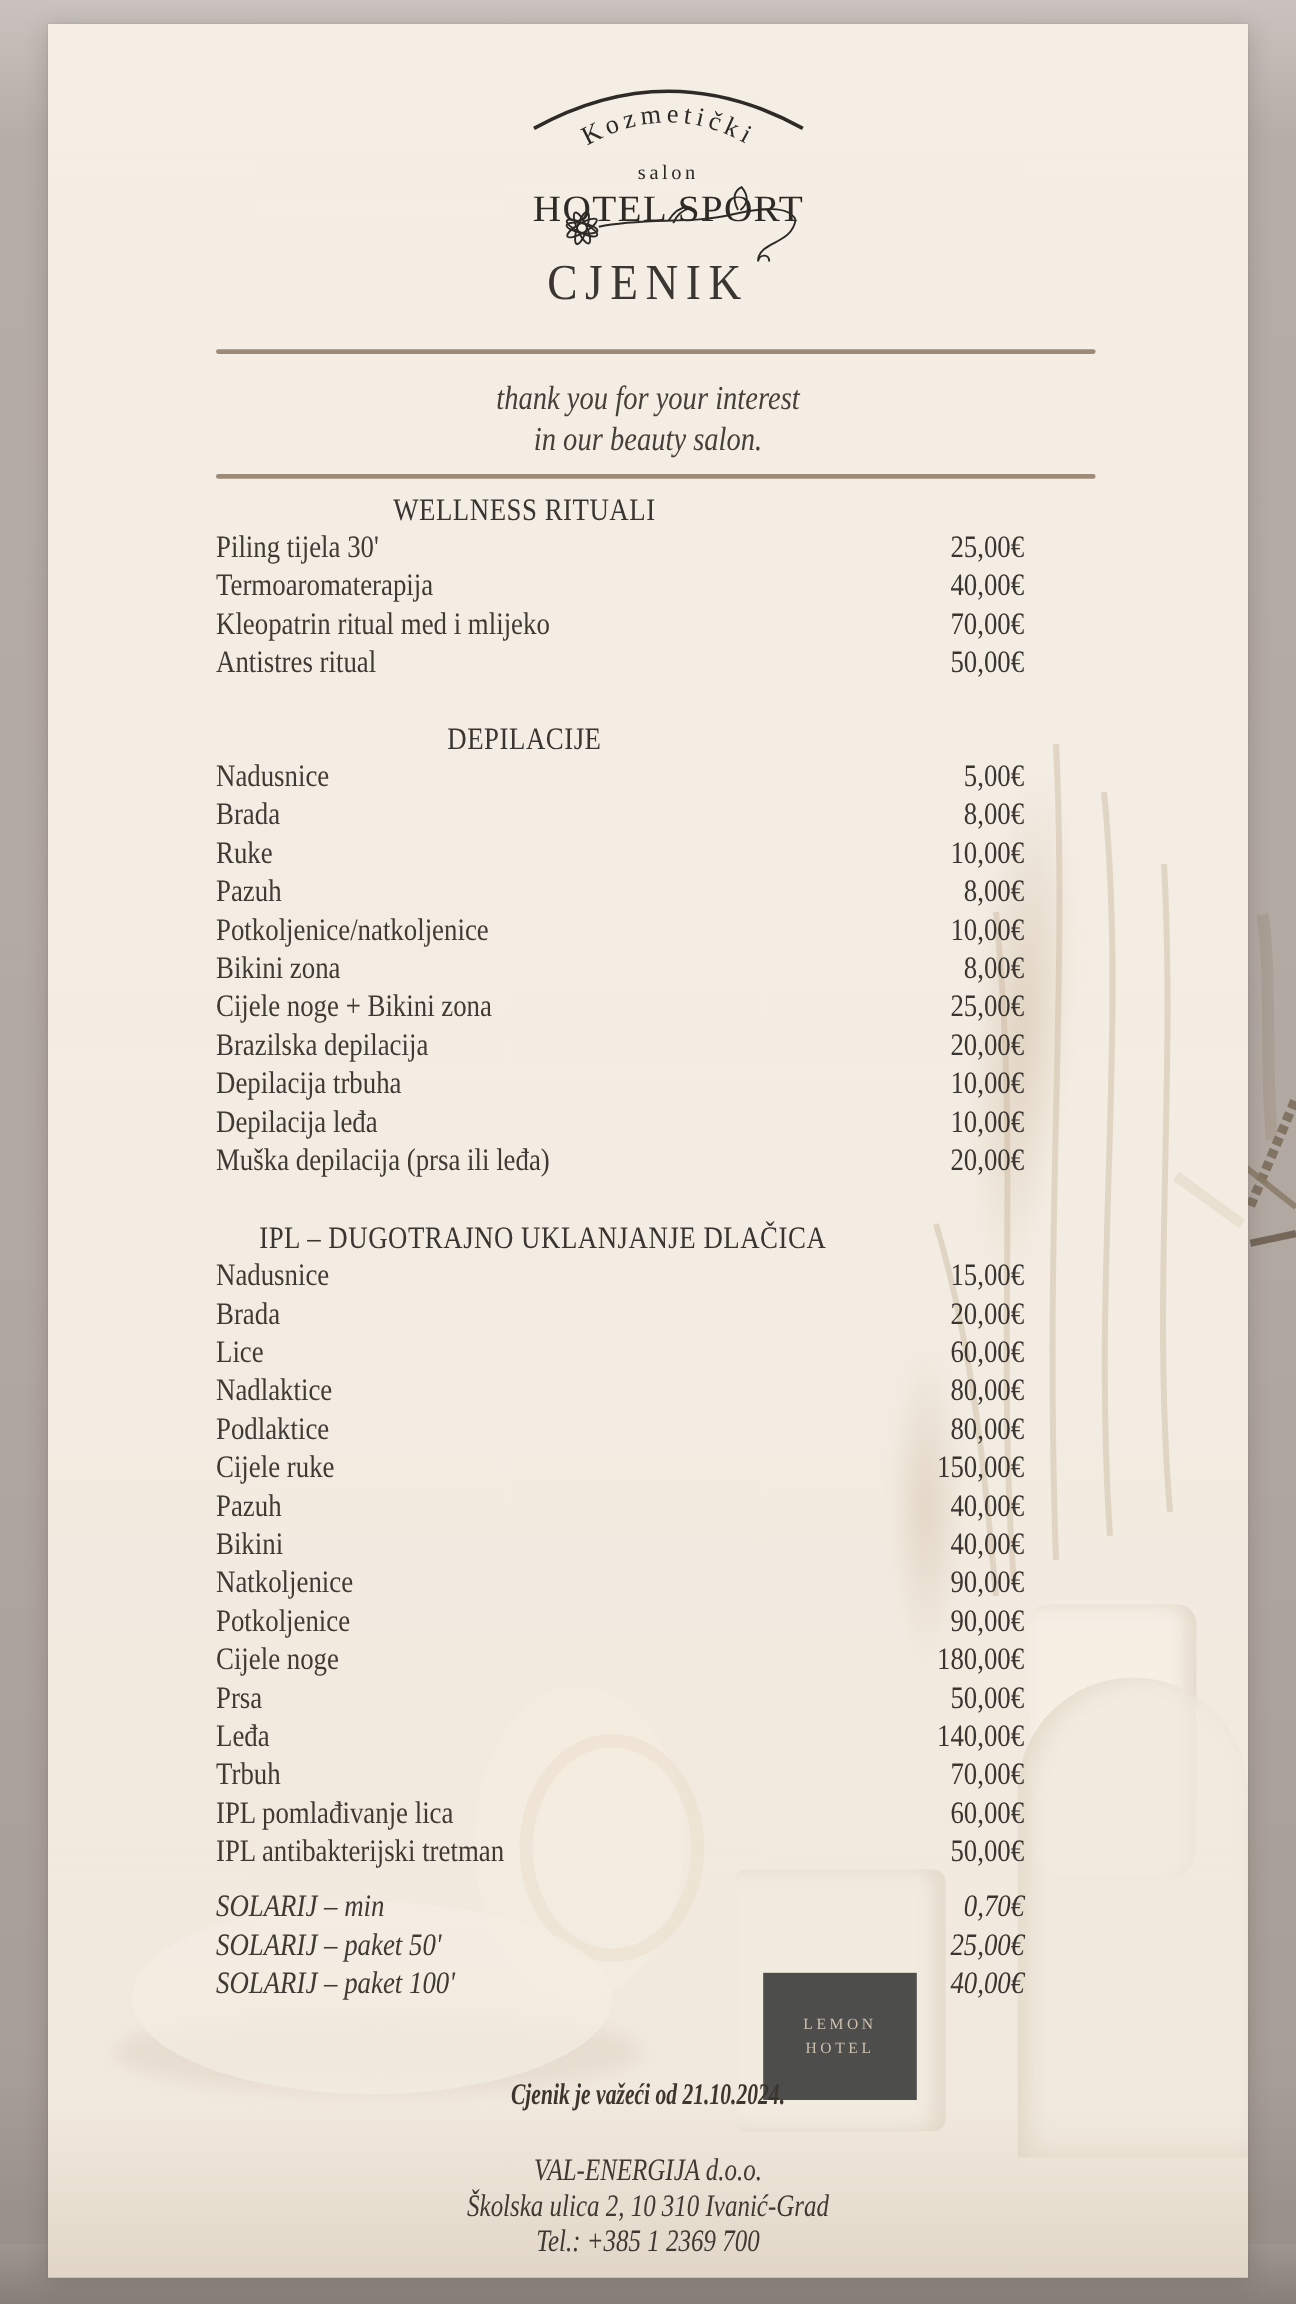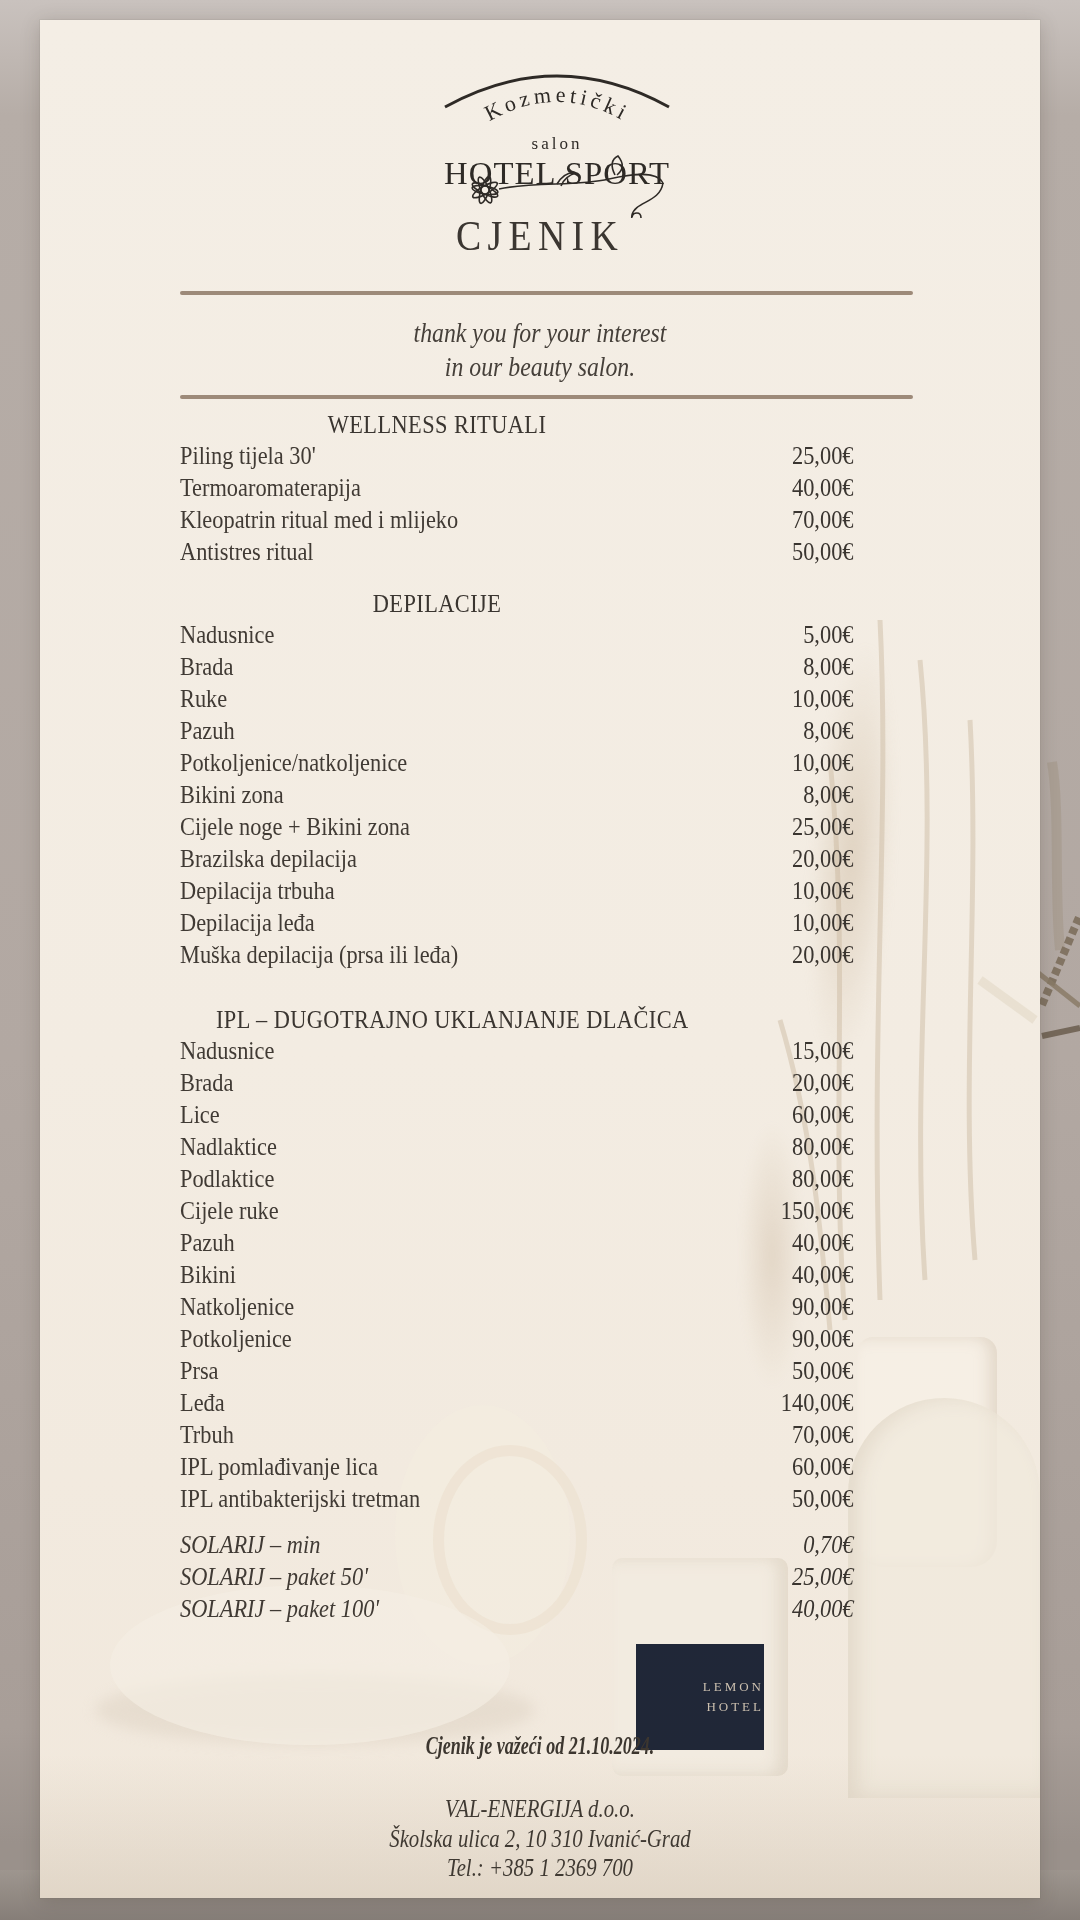--- a/index.html
+++ b/index.html
@@ -26,36 +26,36 @@
     border-radius:96px 96px 0 0;box-shadow:inset 10px 0 18px rgba(205,190,170,.45);}
   .ring-vase{left:355px;top:1385px;width:175px;height:260px;border-radius:50%;
     background:#f3ecdf;opacity:.6;}
   .ring-hole{left:393px;top:1425px;width:132px;height:168px;border-radius:50%;
     border:11px solid #ece1d0;opacity:.7;background:transparent;}
   .bowl{left:70px;top:1565px;width:400px;height:160px;border-radius:50%;background:#f5eee3;opacity:.65;}
   .bowl-shadow{left:55px;top:1655px;width:440px;height:70px;border-radius:50%;
     background:#d8ccbc;opacity:.4;filter:blur(7px);}
   .candle{left:572px;top:1538px;width:176px;height:218px;background:#f3ece1;opacity:.92;
     border-radius:10px;box-shadow:inset -10px 0 16px rgba(206,192,172,.45);}
-  .candle-label{position:absolute;left:24px;top:86px;width:128px;height:106px;background:#0f172a;
-    display:flex;flex-direction:column;align-items:flex-end;justify-content:center;gap:4px;}
+  .candle-label{position:absolute;left:24px;top:86px;width:128px;height:106px;background:#404040;
+    display:flex;flex-direction:column;align-items:center;justify-content:center;gap:4px;}
   .candle-label span{font-size:13px;letter-spacing:3px;color:#c9bdac;}
   .shelf-fade{left:0;top:1735px;width:1000px;height:143px;
     background:linear-gradient(180deg,rgba(216,205,190,0),rgba(205,192,174,.45));}
   
   .content{position:absolute;inset:0;color:var(--text,#3a3530);}
   .logo{position:absolute;left:367px;top:23px;width:300px;height:175px;}
   .page-title{position:absolute;left:0;top:192px;width:1000px;text-align:center;
     font-size:42px;letter-spacing:7px;color:#3b3631;transform:scaleX(.9);}
   .rule{position:absolute;left:140px;width:733px;height:4px;background:var(--rule,#9d8a79);border-radius:2px;}
   .rule1{top:271px;} .rule2{top:375px;}
   .intro{position:absolute;left:0;top:296px;width:1000px;text-align:center;
     font-style:italic;font-size:28px;line-height:34px;color:#46403a;transform:scaleX(.85);}
   .menu{position:absolute;left:140px;top:389px;width:733px;}
-  .section + .section{margin-top:20px;}
+  .section + .section{margin-top:32px;}
   .section:nth-child(3){margin-top:33px;font-family:Liberation Serif, serif;}
   .section:nth-child(4){margin-top:14px;font-style:italic;}
   .sec-header{width:514px;height:31px;line-height:31px;text-align:center;
     font-size:26px;letter-spacing:.5px;color:#3a3530;transform:scaleX(.86);white-space:nowrap;}
   .row{width:673px;height:32px;display:flex;justify-content:space-between;align-items:center;gap:37px;}
   .row .lbl{font-size:26px;color:#403a34;transform:scaleX(.86);transform-origin:left center;white-space:nowrap;}
   .row .price{font-size:26px;color:#3a3530;transform:scaleX(.86);transform-origin:right center;white-space:nowrap;}
   .validity{position:absolute;left:0;top:1712px;width:1000px;text-align:center;
     font-size:25px;font-weight:bold;font-style:italic;color:#3c362f;transform:scaleX(.72);}
   .company{position:absolute;left:0;top:1774px;width:1000px;text-align:center;
@@ -247,20 +247,24 @@
             </div>
             <div class="row">
               <span class="lbl">Natkoljenice</span>
               <span class="price">90,00€</span>
             </div>
             <div class="row">
               <span class="lbl">Potkoljenice</span>
               <span class="price">90,00€</span>
             </div>
             <div class="row">
+              <span class="lbl">Cijele noge</span>
+              <span class="price">180,00€</span>
+            </div>
+            <div class="row">
               <span class="lbl">Prsa</span>
               <span class="price">50,00€</span>
             </div>
             <div class="row">
               <span class="lbl">Leđa</span>
               <span class="price">140,00€</span>
             </div>
             <div class="row">
               <span class="lbl">Trbuh</span>
               <span class="price">70,00€</span>

